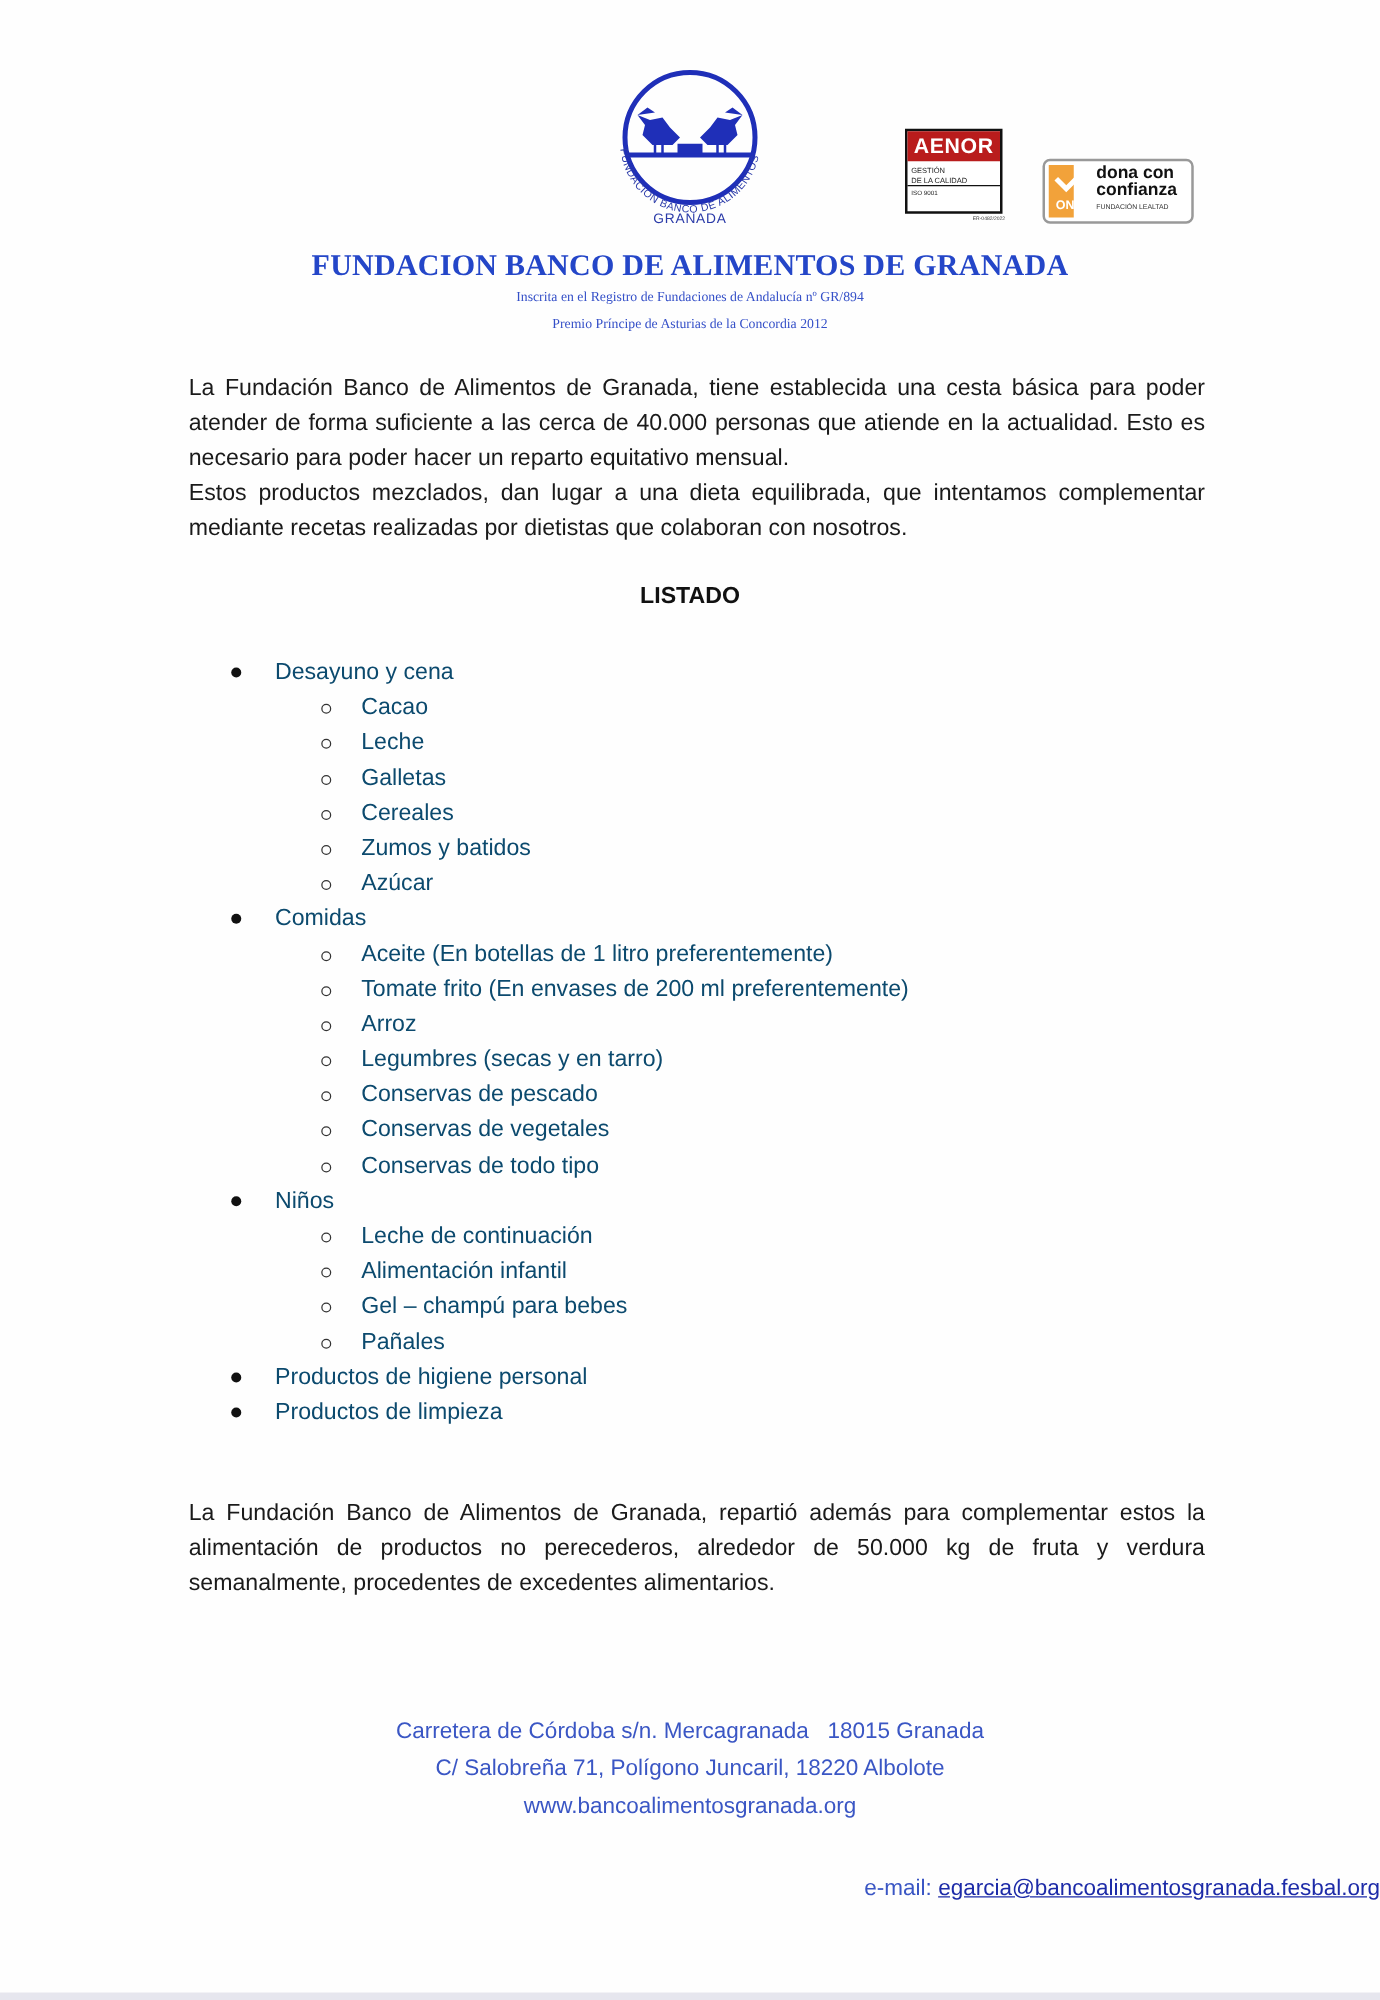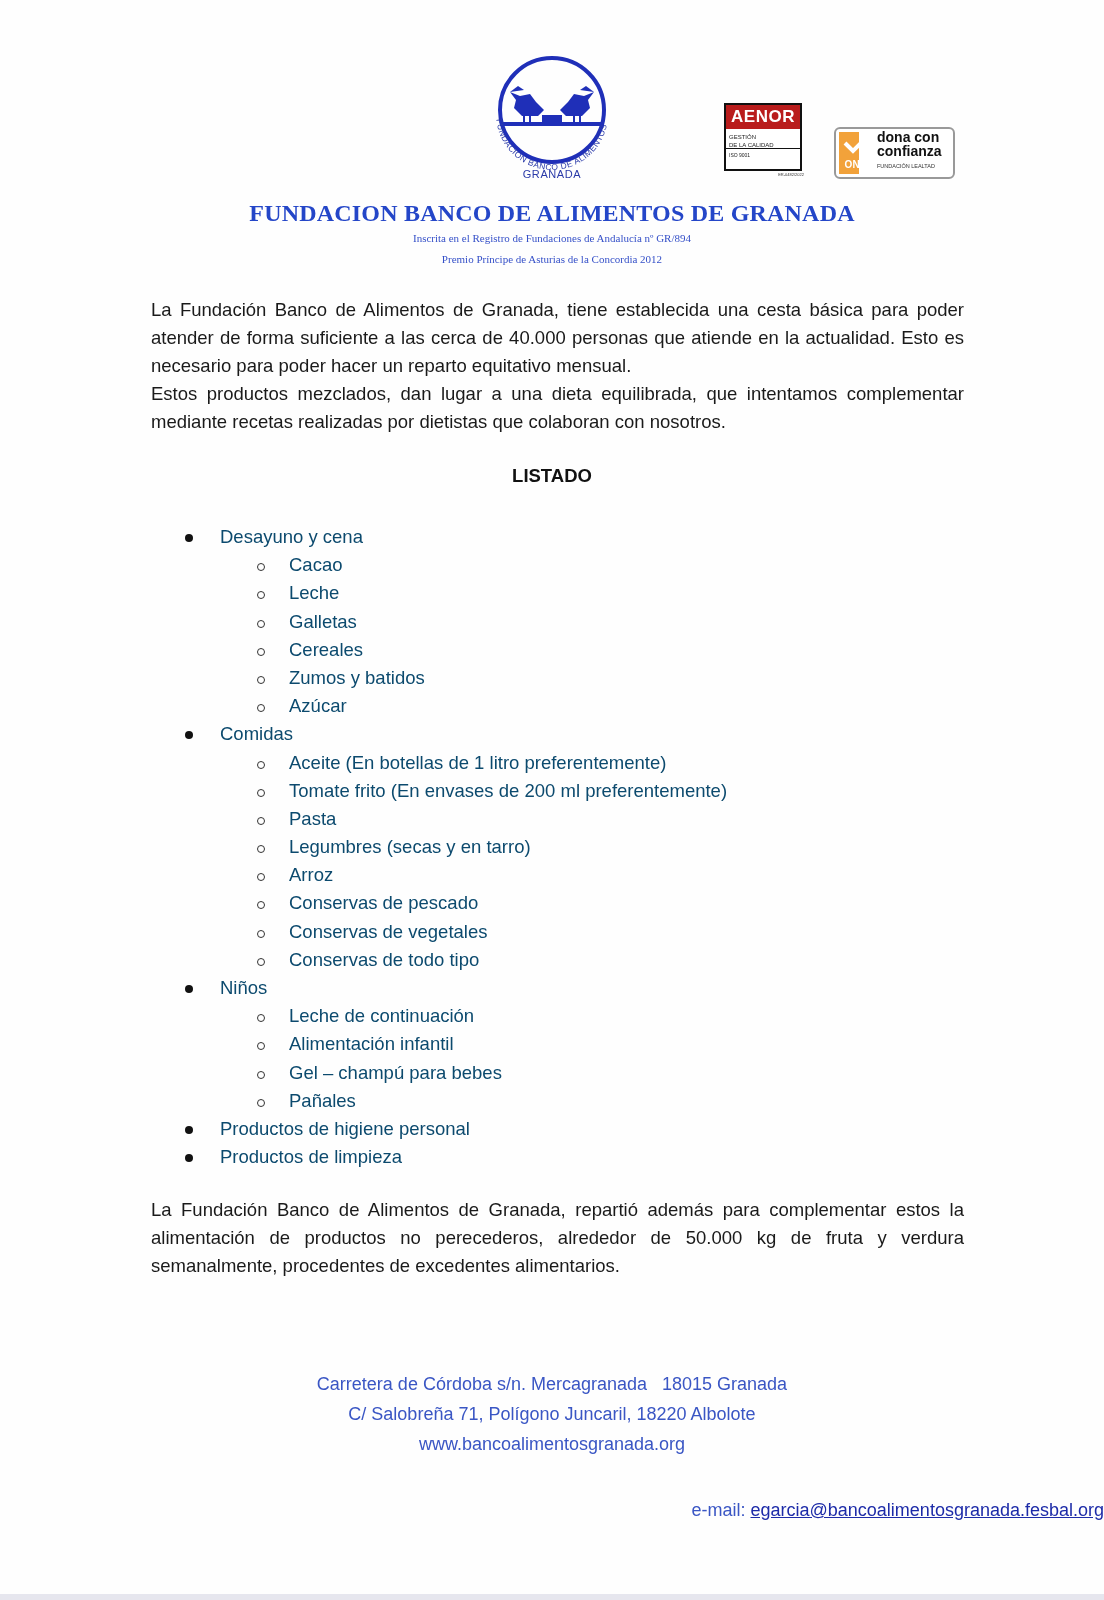--- a/index.html
+++ b/index.html
@@ -164,29 +164,25 @@
     <div class="row l2">
         <span class="circle"></span>
         <span class="txt">Aceite (En botellas de 1 litro preferentemente)</span>
       </div>
     <div class="row l2">
         <span class="circle"></span>
         <span class="txt">Tomate frito (En envases de 200 ml preferentemente)</span>
       </div>
     <div class="row l2">
         <span class="circle"></span>
-        <span class="txt">Pasta</span>
+        <span class="txt">Arroz</span>
       </div>
     <div class="row l2">
         <span class="circle"></span>
         <span class="txt">Legumbres (secas y en tarro)</span>
-      </div>
-    <div class="row l2">
-        <span class="circle"></span>
-        <span class="txt">Arroz</span>
       </div>
     <div class="row l2">
         <span class="circle"></span>
         <span class="txt">Conservas de pescado</span>
       </div>
     <div class="row l2">
         <span class="circle"></span>
         <span class="txt">Conservas de vegetales</span>
       </div>
     <div class="row l2">

